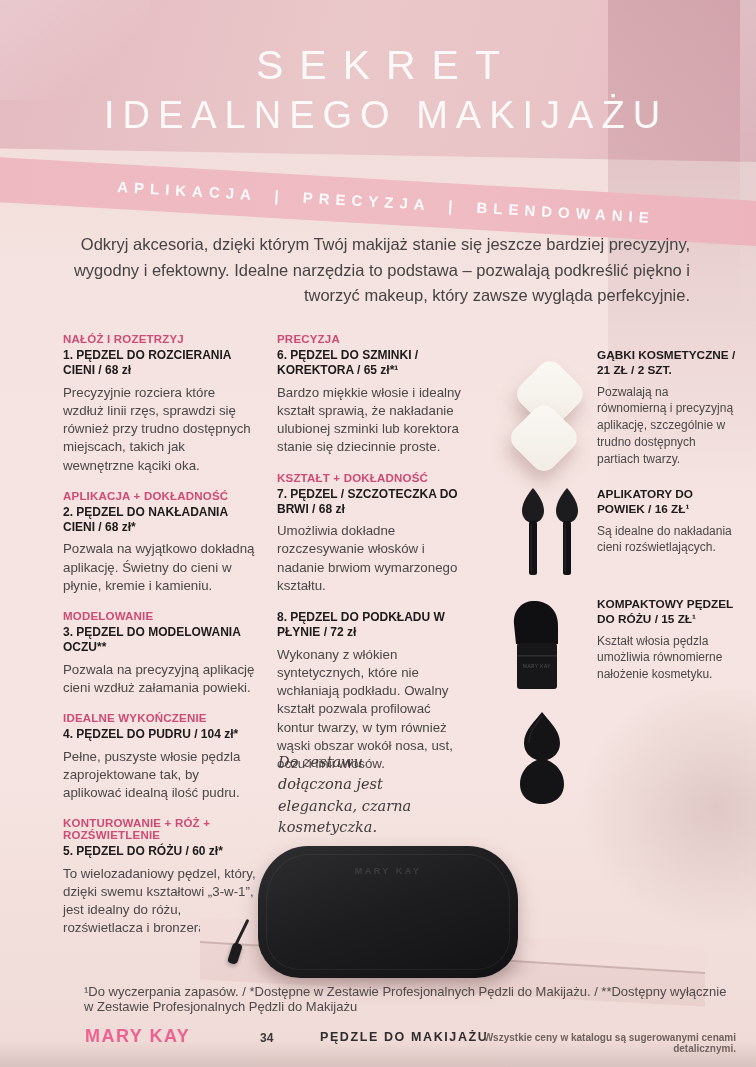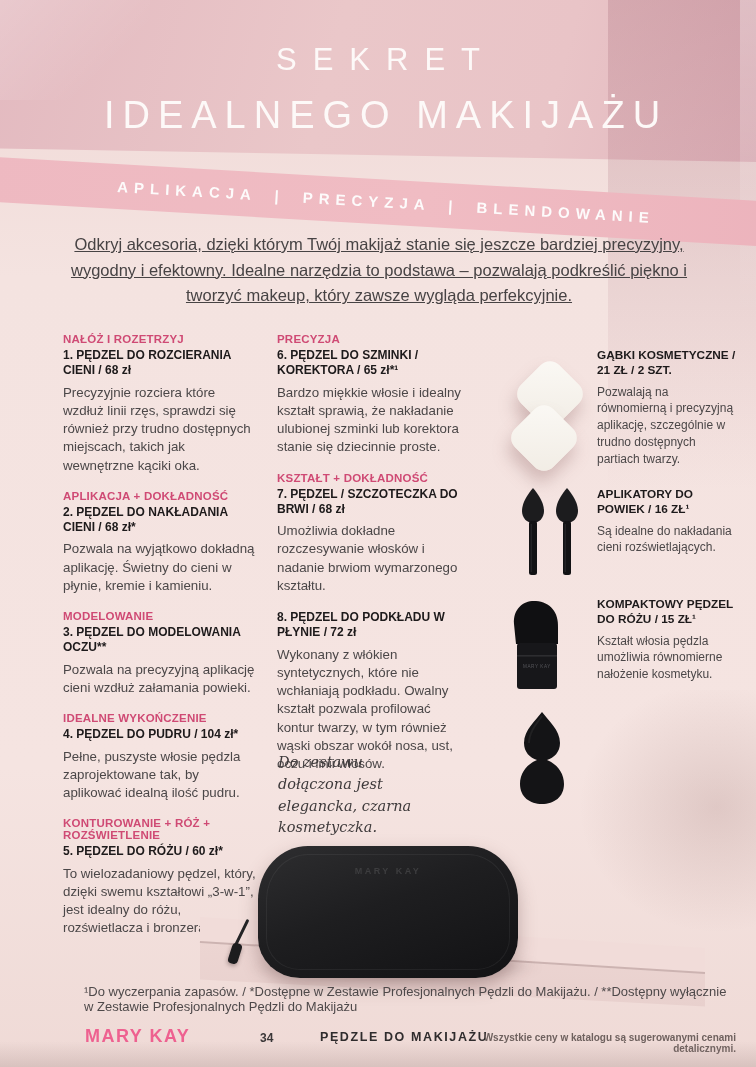--- a/index.html
+++ b/index.html
@@ -27,26 +27,26 @@
     background:linear-gradient(180deg,rgba(158,132,130,0) 0%,rgba(158,132,130,0.28) 100%); }
   
   .ribbon { position:absolute; left:-22px; top:156px; width:820px; height:45px;
     background:linear-gradient(90deg,#eeb9c1,#f0bcc3 55%,#ecb3bc);
     transform:rotate(3.3deg); transform-origin:0 0;
     display:flex; align-items:center; justify-content:center; }
   .ribbon-text { color:#fdfbfb; font-size:15px; font-weight:bold;
     letter-spacing:6px; word-spacing:8px; white-space:nowrap; }
   
   .title1 { position:absolute; top:42px; left:0; width:756px; text-align:center;
-    color:#fdf9f8; font-size:31px; font-weight:400; letter-spacing:16px; padding-left:16px; box-sizing:border-box; }
+    color:#fdf9f8; font-size:41px; font-weight:400; letter-spacing:16px; padding-left:16px; box-sizing:border-box; }
   .title2 { position:absolute; top:94px; left:0; width:756px; text-align:center;
     color:#fdf9f8; font-size:38px; font-weight:400; letter-spacing:8px; padding-left:16px; box-sizing:border-box; }
   
-  .intro { position:absolute; top:232px; left:68px; width:622px; text-align:center;
-    font-size:16.5px; line-height:1.56; color:#474344;text-decoration:underline; }
+  .intro { position:absolute; top:232px; left:68px; width:622px; text-align:right;
+    font-size:16.5px; line-height:1.56; color:#474344; }
   
   .colL { position:absolute; left:63px;  top:333px; width:194px; }
   .colM { position:absolute; left:277px; top:333px; width:194px; }
   .item { margin-bottom:15px; }
   .eyebrow { font-size:11.5px; font-weight:bold; color:#cf4a74; letter-spacing:0.2px; margin-bottom:3px; }
   .ptitle  { font-size:12px; font-weight:bold; color:#1d1a1b; line-height:1.28; margin-bottom:5px; }
   .pbody   { font-size:13.3px; color:#4b4748; line-height:1.37; }
   .mid-note { position:absolute; left:278px; top:752px; width:160px;
     font-family:"DejaVu Serif", serif; font-style:italic; font-size:14.5px;
     line-height:1.5; color:#3e3a3b; }

